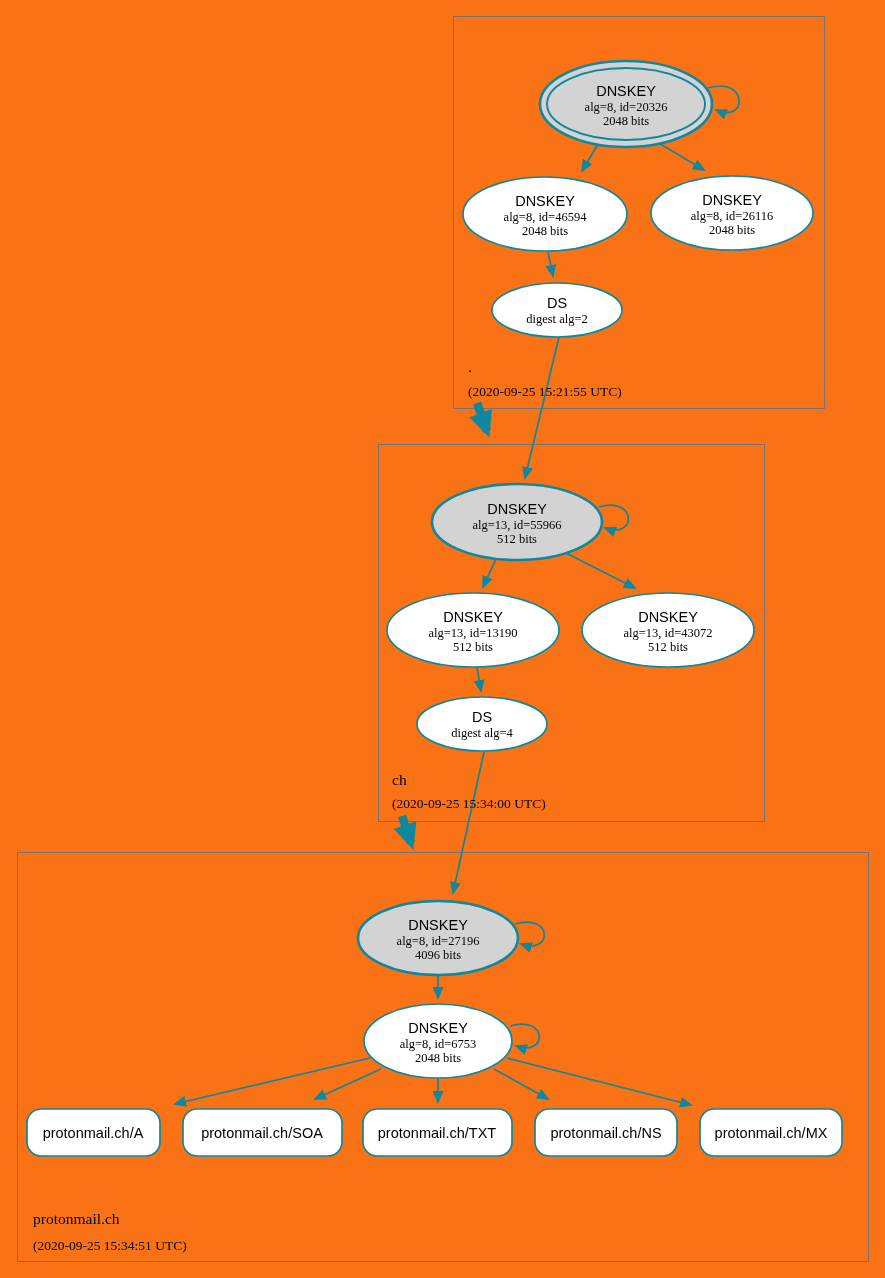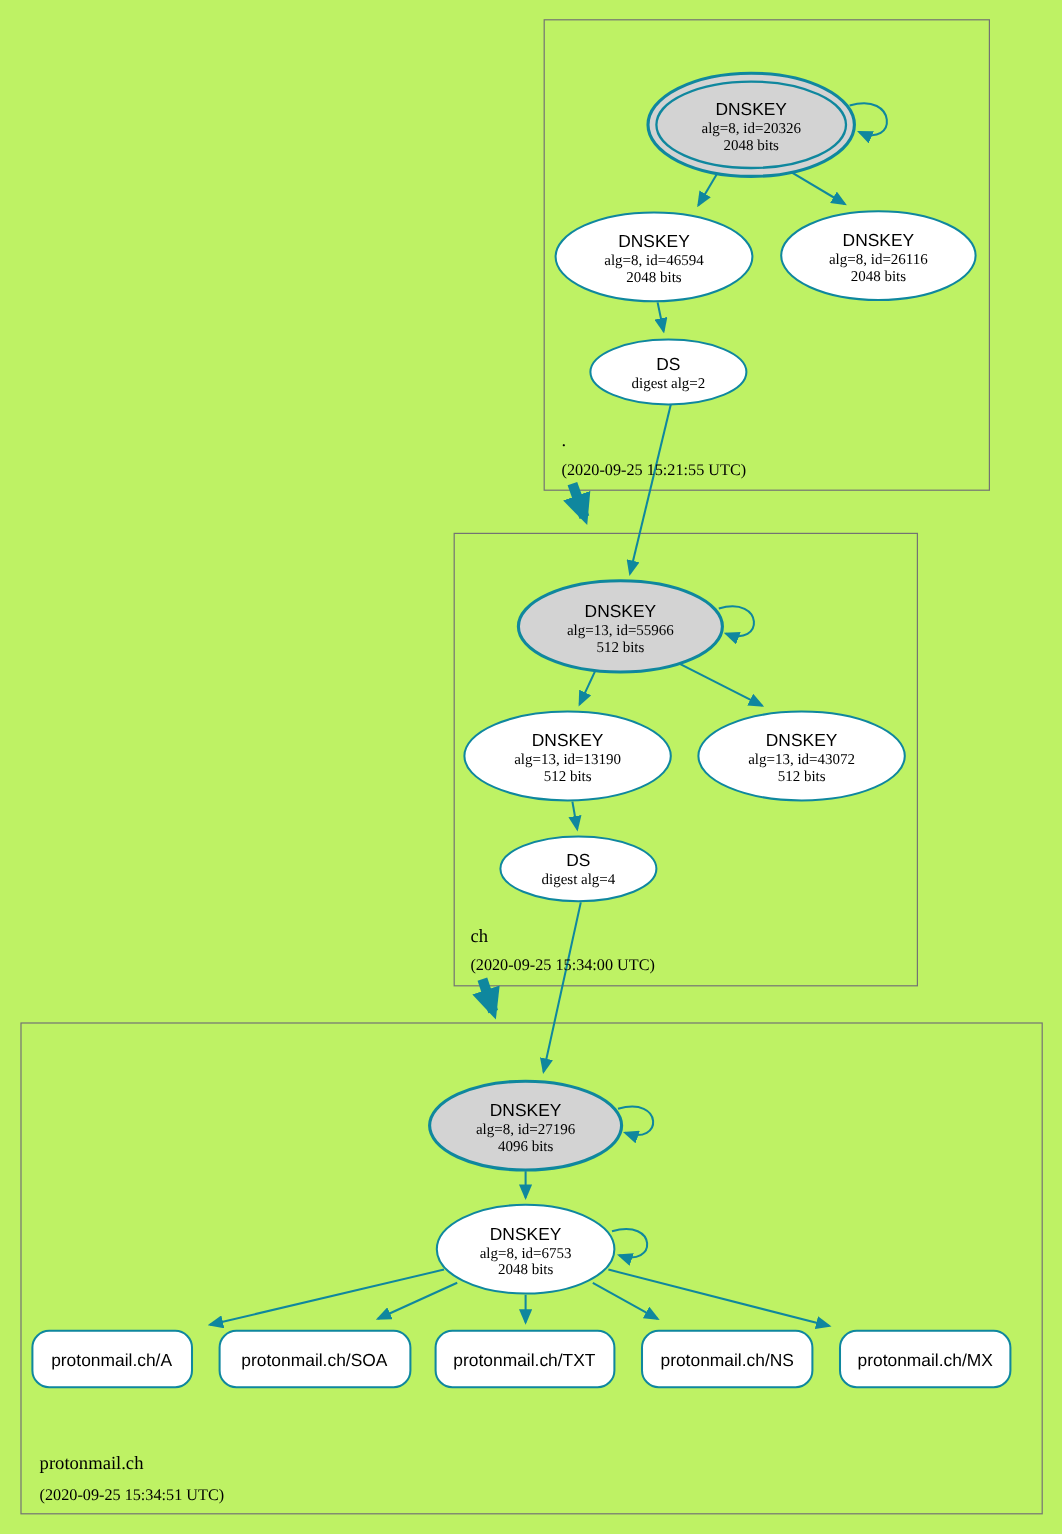--- a/index.html
+++ b/index.html
@@ -1,16 +1,16 @@
 <!DOCTYPE html>
 <html><head>
 <meta charset="utf-8">
 <style>
   html,body{margin:0;padding:0;background:#ffffff;}
-  .canvas{position:relative;width:885px;height:1278px;background:#bef264;overflow:hidden;
+  .canvas{position:relative;width:885px;height:1278px;background:#f97316;overflow:hidden;
           font-family:"Liberation Serif", serif;}
   svg{display:block}
   text{fill:#000;}
   .node-title{font-family:"Liberation Sans", sans-serif;font-size:14.5px;}
   .node-detail{font-family:"Liberation Serif", serif;font-size:12.5px;}
   .rr-label{font-family:"Liberation Sans", sans-serif;font-size:14.5px;}
   .zone-label{font-family:"Liberation Serif", serif;font-size:15.5px;}
   .zone-ts{font-family:"Liberation Serif", serif;font-size:13.5px;}
   .cluster{fill:none;stroke:#737373;stroke-width:1;}
   .edge{fill:none;stroke:#0f879e;stroke-width:1.7;}

